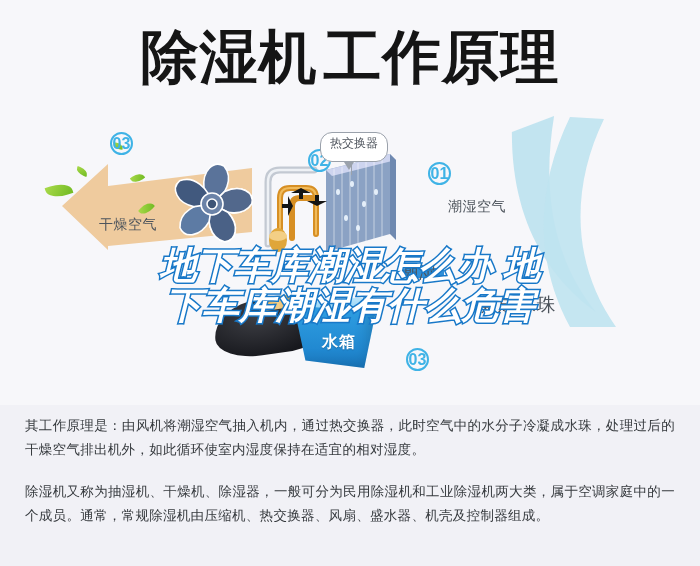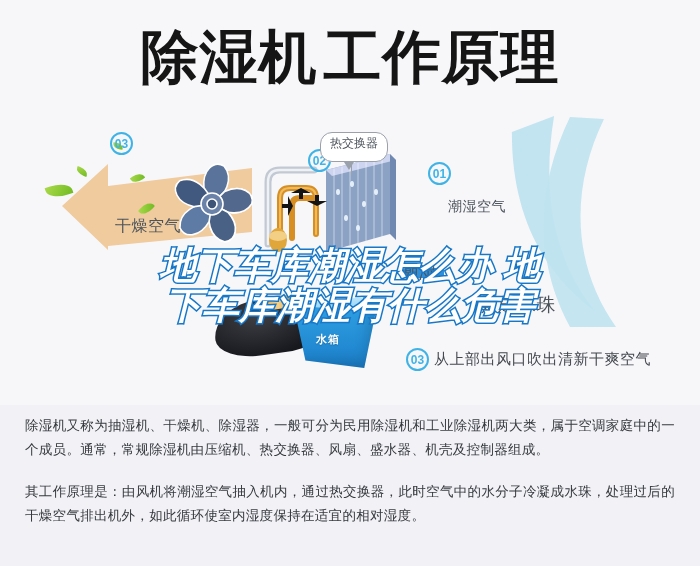--- a/index.html
+++ b/index.html
@@ -154,23 +154,23 @@
     position: absolute;
     left: 2px;
     top: 4px;
     width: 92px;
     height: 26px;
     background: linear-gradient(180deg, #bfe6fb 0%, #6fc4ef 100%);
     clip-path: polygon(6% 30%, 96% 0%, 100% 44%, 12% 86%);
   }
   .tank-label {
     position: absolute;
-    left: 30px;
+    left: 36px;
     top: 40px;
-    font-size: 11px;
+    font-size: 16px;
     color: #ffffff;
     font-weight: bold;
     letter-spacing: 1px;
     text-shadow: 0 1px 1px rgba(0,0,0,.22);
   }
 
   
   .inlet-arrow {
     position: absolute;
     left: 398px;
@@ -180,21 +180,21 @@
   }
 
   
   .badge {
     position: absolute;
     width: 23px;
     height: 23px;
     border-radius: 50%;
     border: 2px solid #3fb3e6;
     color: #3fb3e6;
-    font-size: 12px;
+    font-size: 16px;
     font-weight: bold;
     line-height: 20px;
     text-align: center;
     background: transparent;
     box-sizing: border-box;
   }
   .badge-03a { left: 110px; top: 12px; }
   .badge-02  { left: 308px; top: 14px; margin-top: 15px; }
   .badge-01  { left: 428px; top: 42px; }
   .badge-03b { left: 406px; top: 228px; }
@@ -233,21 +233,21 @@
   }
 
   
   .dlabel {
     position: absolute;
     color: #4d545c;
     font-size: 13px;
     white-space: nowrap;
     letter-spacing: .5px;
   }
-  .lbl-dry      { left: 115px; top: 96px; font-size: 16px; }
+  .lbl-dry      { left: 99px; top: 96px; font-size: 14px; }
   .lbl-humid    { left: 448px; top: 78px; font-size: 14px; font-family: Liberation Mono, monospace; }
   .lbl-cond-a   { left: 400px; top: 140px; font-size: 18px; }
   .lbl-cond-b   { left: 478px; top: 172px; font-size: 19px; }
   .lbl-step3    { left: 434px; top: 230px; font-size: 15px; color: #44494f; }
 
   
   .overlay-headline {
     position: absolute;
     left: 0;
     top: 246px;
@@ -401,29 +401,28 @@
       <div class="badge badge-01">01</div>
       <div class="badge badge-03b">03</div>
 
       <div class="callout">热交换器</div>
       <div class="callout-tip"></div>
 
       <div class="dlabel lbl-dry">干燥空气</div>
       <div class="dlabel lbl-humid">潮湿空气</div>
       <div class="dlabel lbl-cond-a">潮湿</div>
       <div class="dlabel lbl-cond-b">凝成水珠</div>
-      <div class="dlabel lbl-step3">从上部出风口吹出清新干爽空气</div>
 
     </div>
 
     <div class="overlay-headline">
       <span class="oh-line">地下车库潮湿怎么办 地</span>
       <span class="oh-line">下车库潮湿有什么危害</span>
     </div>
 
   </div>
 
   <div class="body-copy">
+    <p>其工作原理是：由风机将潮湿空气抽入机内，通过热交换器，此时空气中的水分子冷凝成水珠，处理过后的干燥空气排出机外，如此循环使室内湿度保持在适宜的相对湿度。</p>
     <p>除湿机又称为抽湿机、干燥机、除湿器，一般可分为民用除湿机和工业除湿机两大类，属于空调家庭中的一个成员。通常，常规除湿机由压缩机、热交换器、风扇、盛水器、机壳及控制器组成。</p>
-    <p>其工作原理是：由风机将潮湿空气抽入机内，通过热交换器，此时空气中的水分子冷凝成水珠，处理过后的干燥空气排出机外，如此循环使室内湿度保持在适宜的相对湿度。</p>
   </div>
 
 </div>
 
 </body></html>

